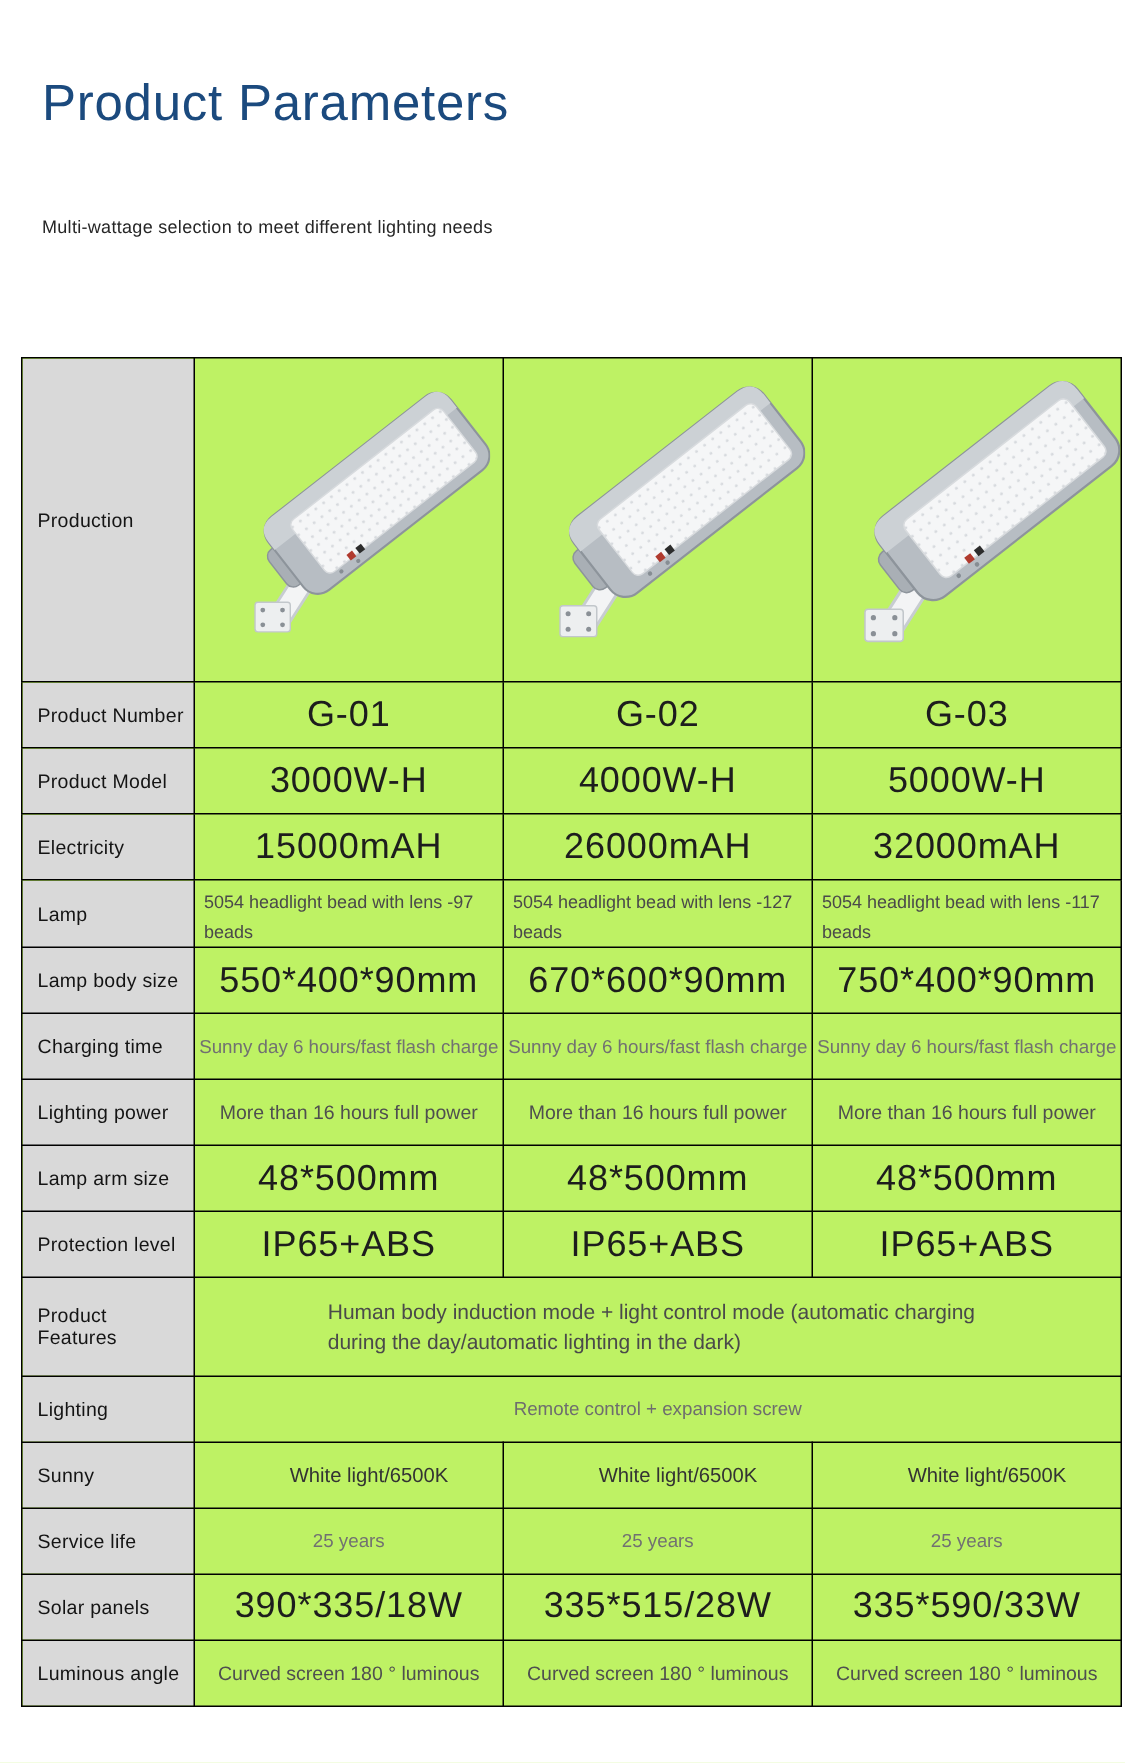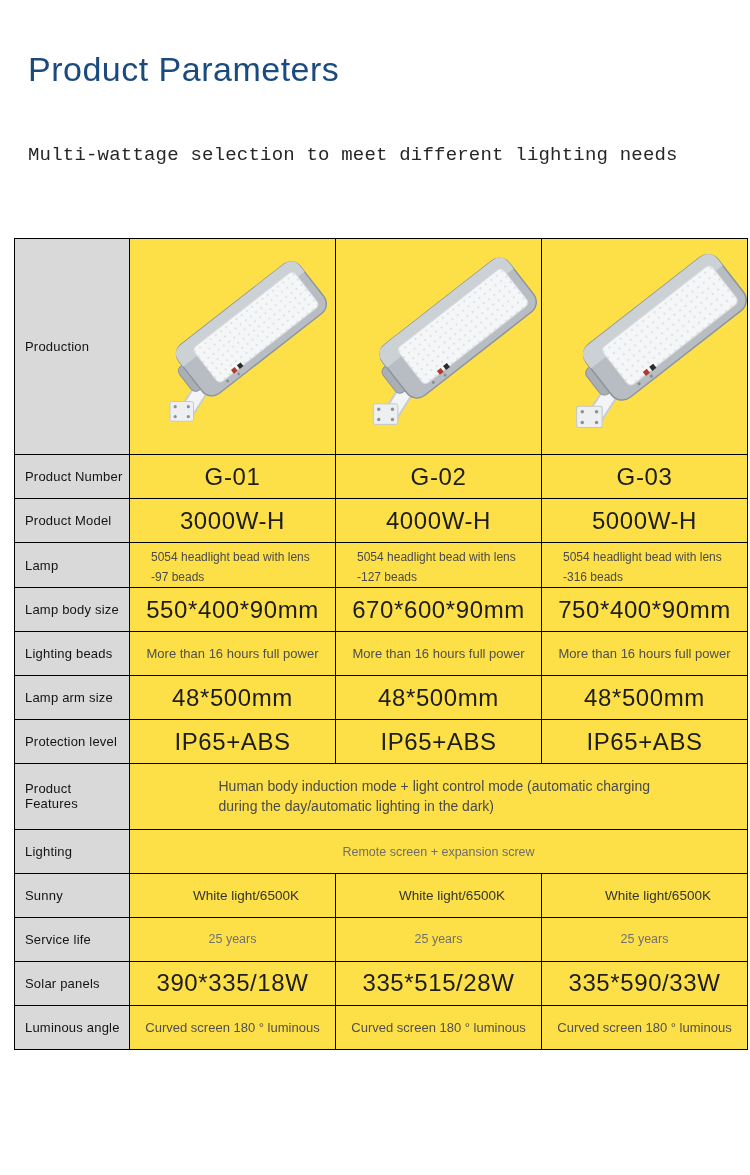--- a/index.html
+++ b/index.html
@@ -5,48 +5,48 @@
   html,body{margin:0;padding:0;background:#ffffff;}
   body{font-family:"Liberation Sans", sans-serif;-webkit-font-smoothing:antialiased;}
   .sheet{position:relative;width:750px;height:1175px;background:#fff;overflow:hidden;}
 
   .title{
     position:absolute;left:28px;top:50px;
     font-size:34px;letter-spacing:.5px;color:#1b4a7e;font-weight:500;
   }
   .subtitle{
     position:absolute;left:28px;top:144px;
-    font-size:19px;color:#262626;font-weight:500;letter-spacing:.2px;font-family:Liberation Mono, monospace;
+    font-size:12px;color:#262626;font-weight:500;letter-spacing:.2px;
   }
 
   table.params{
     position:absolute;left:14px;top:238px;
     width:733px;border-collapse:collapse;table-layout:fixed;
-    background:#fde047;
+    background:#bef264;
   }
   .params td{
     border:1px solid #000;
     padding:0;vertical-align:middle;text-align:center;
     overflow:hidden;
   }
   .params tr{height:44px;}
   .params tr.row-img{height:216px;}
 
   td.lbl{
     background:#d9d9d9;
     text-align:left;padding-left:10px;padding-right:4px;
     font-size:13px;color:#141414;letter-spacing:.2px;
   }
   td.big{font-size:24px;color:#1d1d1d;letter-spacing:.6px;}
   td.med{font-size:13.5px;color:#333333;padding-left:27px;}
   td.sm-gray{font-size:12.5px;color:#717171;}
   td.sm-dark{font-size:13px;color:#4f4f4f;}
   td.lamp-desc{
     font-size:12px;color:#4a4a4a;text-align:left;vertical-align:top;
-    padding:4px 6px 0 21px;line-height:20px;
+    padding:4px 6px 0 6px;line-height:20px;
   }
   td.img-cell{vertical-align:middle;}
   .features-block{
     width:440px;margin:12px auto;text-align:left;
     font-size:14px;color:#4a4a4a;line-height:1.45;
   }
   .center-span{font-size:12.5px;color:#6e6e6e;}
   .lampfig{display:block;margin:0 auto;}
   .defs-holder{position:absolute;width:0;height:0;overflow:hidden;}
 </style>
@@ -126,38 +126,50 @@
       <td class="big">G-03</td>
     </tr>
 
     <tr>
       <td class="lbl">Product Model</td>
       <td class="big">3000W-H</td>
       <td class="big">4000W-H</td>
       <td class="big">5000W-H</td>
     </tr>
 
+    <tr>
+      <td class="lbl">Electricity</td>
+      <td class="big">15000mAH</td>
+      <td class="big">26000mAH</td>
+      <td class="big">32000mAH</td>
+    </tr>
 
     <tr>
       <td class="lbl">Lamp</td>
       <td class="lamp-desc">5054 headlight bead with lens -97 beads</td>
       <td class="lamp-desc">5054 headlight bead with lens -127 beads</td>
-      <td class="lamp-desc">5054 headlight bead with lens -316 beads</td>
+      <td class="lamp-desc">5054 headlight bead with lens -117 beads</td>
     </tr>
 
     <tr>
       <td class="lbl">Lamp body size</td>
       <td class="big">550*400*90mm</td>
       <td class="big">670*600*90mm</td>
       <td class="big">750*400*90mm</td>
     </tr>
 
-
-    <tr>
-      <td class="lbl">Lighting beads</td>
+    <tr>
+      <td class="lbl">Charging time</td>
+      <td class="sm-gray">Sunny day 6 hours/fast flash charge</td>
+      <td class="sm-gray">Sunny day 6 hours/fast flash charge</td>
+      <td class="sm-gray">Sunny day 6 hours/fast flash charge</td>
+    </tr>
+
+    <tr>
+      <td class="lbl">Lighting power</td>
       <td class="sm-dark">More than 16 hours full power</td>
       <td class="sm-dark">More than 16 hours full power</td>
       <td class="sm-dark">More than 16 hours full power</td>
     </tr>
 
     <tr>
       <td class="lbl">Lamp arm size</td>
       <td class="big">48*500mm</td>
       <td class="big">48*500mm</td>
       <td class="big">48*500mm</td>
@@ -173,21 +185,21 @@
     <tr>
       <td class="lbl">Product Features</td>
       <td colspan="3">
         <div class="features-block">Human body induction mode + light control mode (automatic charging during the day/automatic lighting in the dark)</div>
       </td>
     </tr>
 
     <tr>
       <td class="lbl">Lighting</td>
       <td colspan="3">
-        <span class="center-span">Remote screen + expansion screw</span>
+        <span class="center-span">Remote control + expansion screw</span>
       </td>
     </tr>
 
     <tr>
       <td class="lbl">Sunny</td>
       <td class="med">White light/6500K</td>
       <td class="med">White light/6500K</td>
       <td class="med">White light/6500K</td>
     </tr>
 

